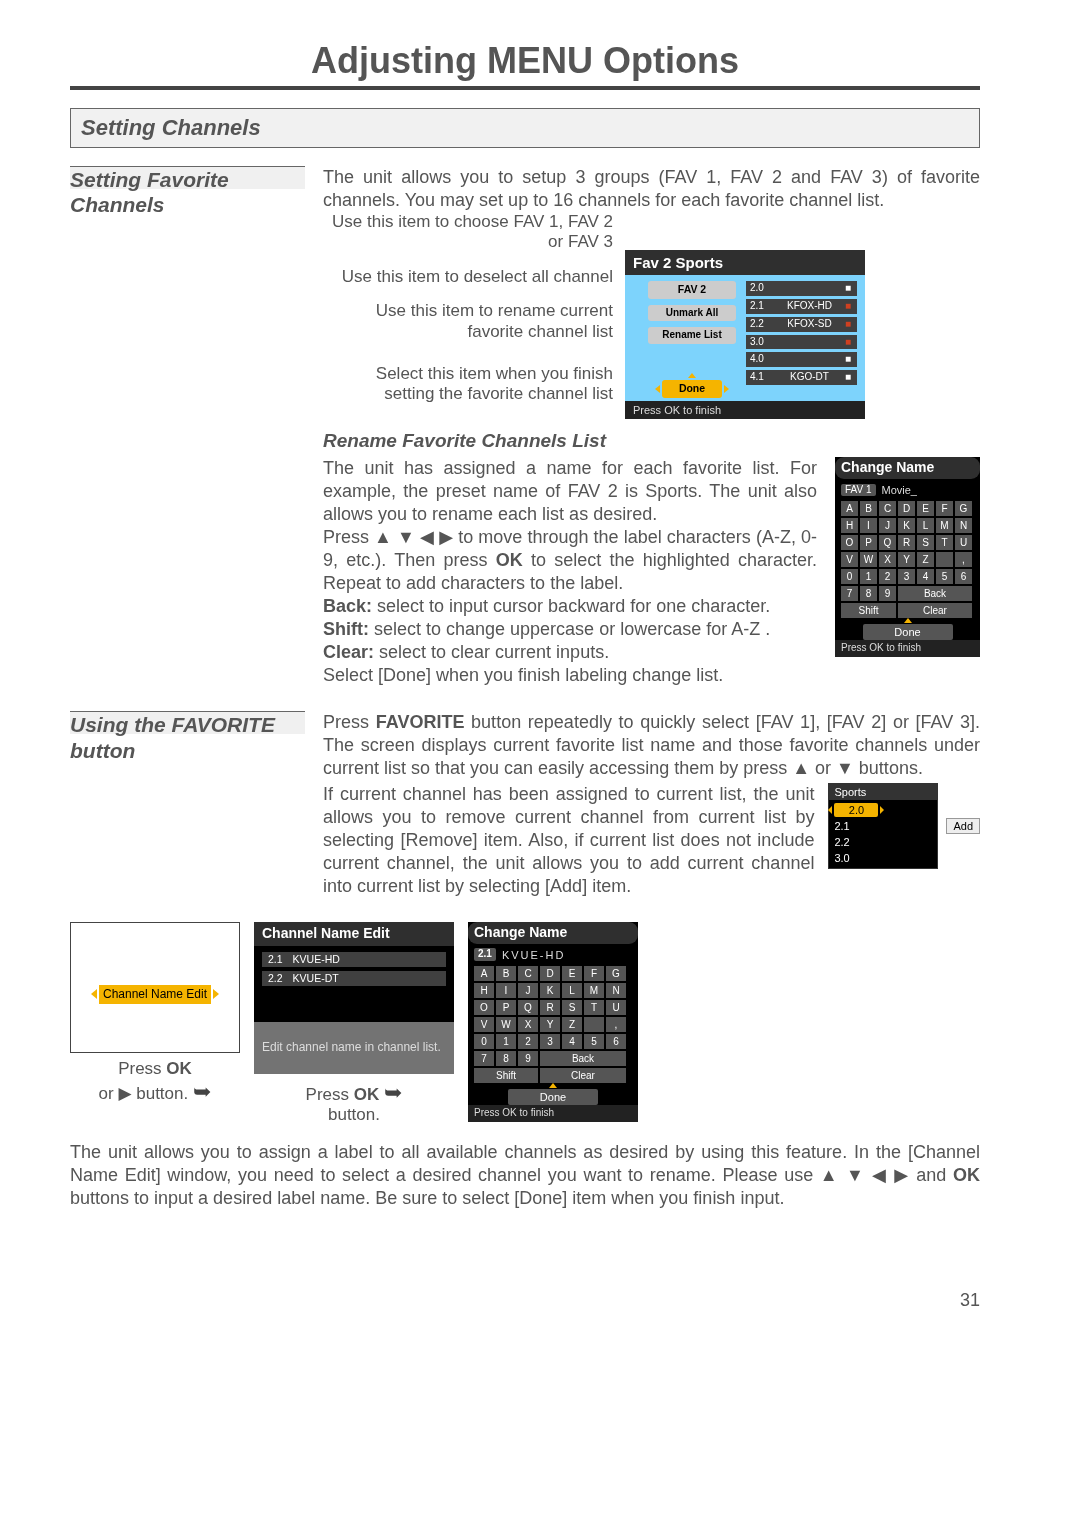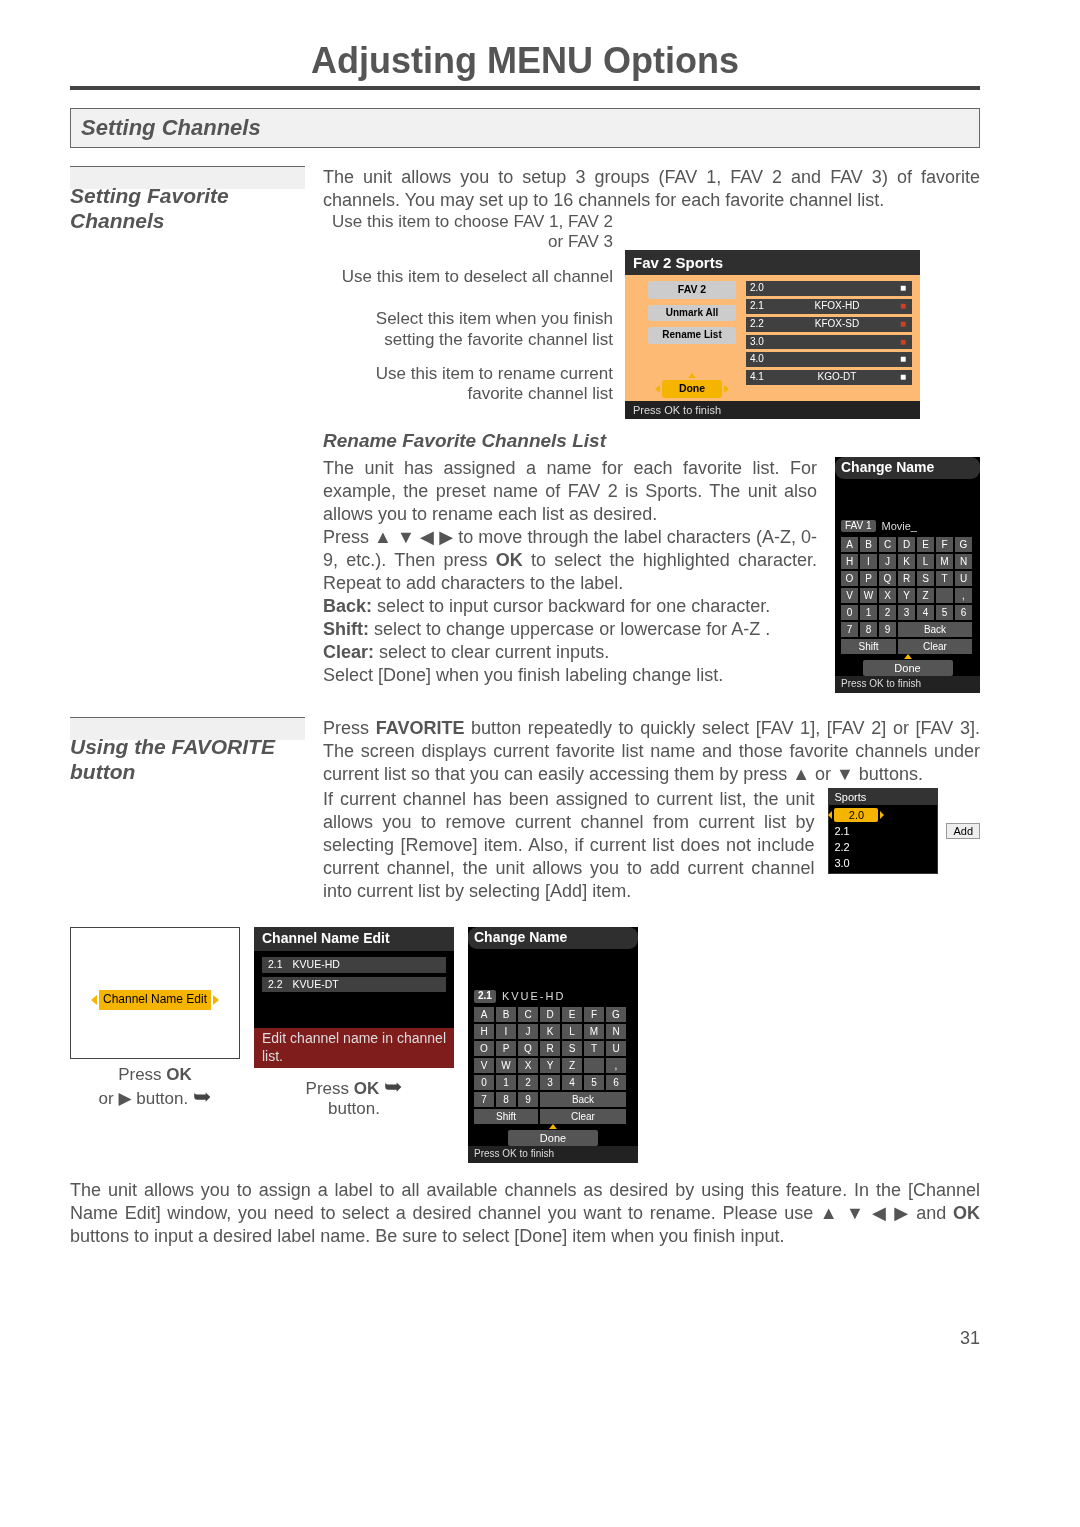--- a/index.html
+++ b/index.html
@@ -41,21 +41,21 @@
     margin-bottom: 18px;
   }
   .side-label {
     width: 235px;
     flex: 0 0 235px;
     border-top: 1px solid #666;
     font-size: 21px;
     font-style: italic;
     font-weight: bold;
     color: #555;
-    padding-top: 16px;
+    padding-top: 0;
     line-height: 1.2;
     background: linear-gradient(#f0f0f0, #f0f0f0) no-repeat;
     background-size: 100% 22px;
   }
   .content {
     flex: 1;
     font-size: 18px;
     line-height: 1.28;
     text-align: justify;
     color: #555;
@@ -71,24 +71,24 @@
     width: 290px;
     flex: 0 0 290px;
     text-align: right;
     font-size: 17px;
     color: #555;
     line-height: 1.2;
   }
   .callouts div { margin-bottom: 14px; }
   
   .osd {
-    background: #fdba74;
+    background: #7dd3fc;
     color: #fff;
     font-size: 12px;
-    width: 295px;
+    width: 240px;
   }
   .osd-title {
     background: #2f2f2f;
     color: #fff;
     font-weight: bold;
     padding: 3px 8px;
     font-size: 15px;
   }
   .osd-body {
     padding: 6px 8px 3px 23px;
@@ -167,21 +167,20 @@
     width: 145px;
     font-size:11px;
   }
   .cn-title {
     background:#2f2f2f; color:#fff; font-weight:bold;
     padding:2px 6px; font-size:14px;border-radius:9px;
   }
   .cn-top {
     display:flex; gap:6px; padding:4px 6px 2px 6px;
     align-items:center;
-    margin-top:36px;
   }
   .cn-fav { background:#555; padding:0 4px; border-radius:2px; font-size:10px;}
   .cn-name { color:#ddd; font-size:11px;}
   .cn-grid {
     display:grid;
     grid-template-columns: repeat(7, 17px);
     gap:2px;
     padding:2px 6px;
   }
   .cn-cell {
@@ -256,21 +255,21 @@
 
   .osd-mid {
     background:#000; width:200px;
   }
   .osd-mid-title { background:#2f2f2f; color:#fff; font-weight:bold; font-size:14px; padding:3px 8px;}
   .osd-mid-body { padding:6px 8px 36px 8px; display:flex; flex-direction:column; gap:4px;}
   .osd-mid-row {
     background:#404040; color:#fff; font-size:10.5px;
     display:flex; gap:10px; padding:1px 6px;
   }
-  .osd-mid-foot { background:#7f1d1d; color:#ddd; font-size:14px; padding:2px 8px;}
+  .osd-mid-foot { background:#737373; color:#ddd; font-size:12px; padding:18px 8px;}
 
   .step-caption {
     font-size:17px; text-align:center; color:#555; line-height:1.15;
   }
   .arrow {
     font-size:22px; color:#444;
   }
 
   .page-num {
     text-align:right; font-size:18px; color:#555; margin-top:80px;
@@ -289,22 +288,22 @@
 
   <div class="row">
     <div class="side-label">Setting Favorite Channels</div>
     <div class="content">
       <div>The unit allows you to setup 3 groups (FAV 1, FAV 2 and FAV 3) of favorite channels. You may set up to 16 channels for each favorite channel list.</div>
 
       <div style="display:flex; gap:12px; align-items:flex-end;">
         <div class="callouts">
           <div>Use this item to choose FAV 1, FAV 2 or FAV 3</div>
           <div>Use this item to deselect all channel</div>
+          <div>Use this item to rename current favorite channel list</div>
           <div style="margin-top:22px">Select this item when you finish setting the favorite channel list</div>
-          <div>Use this item to rename current favorite channel list</div>
         </div>
 
         <div class="osd">
           <div class="osd-title">Fav 2 Sports</div>
           <div class="osd-body">
             <div class="osd-left">
               <div class="osd-btn">FAV 2</div>
               <div class="osd-btn small">Unmark All</div>
               <div class="osd-btn small">Rename List</div>
               <div class="osd-btn done">

